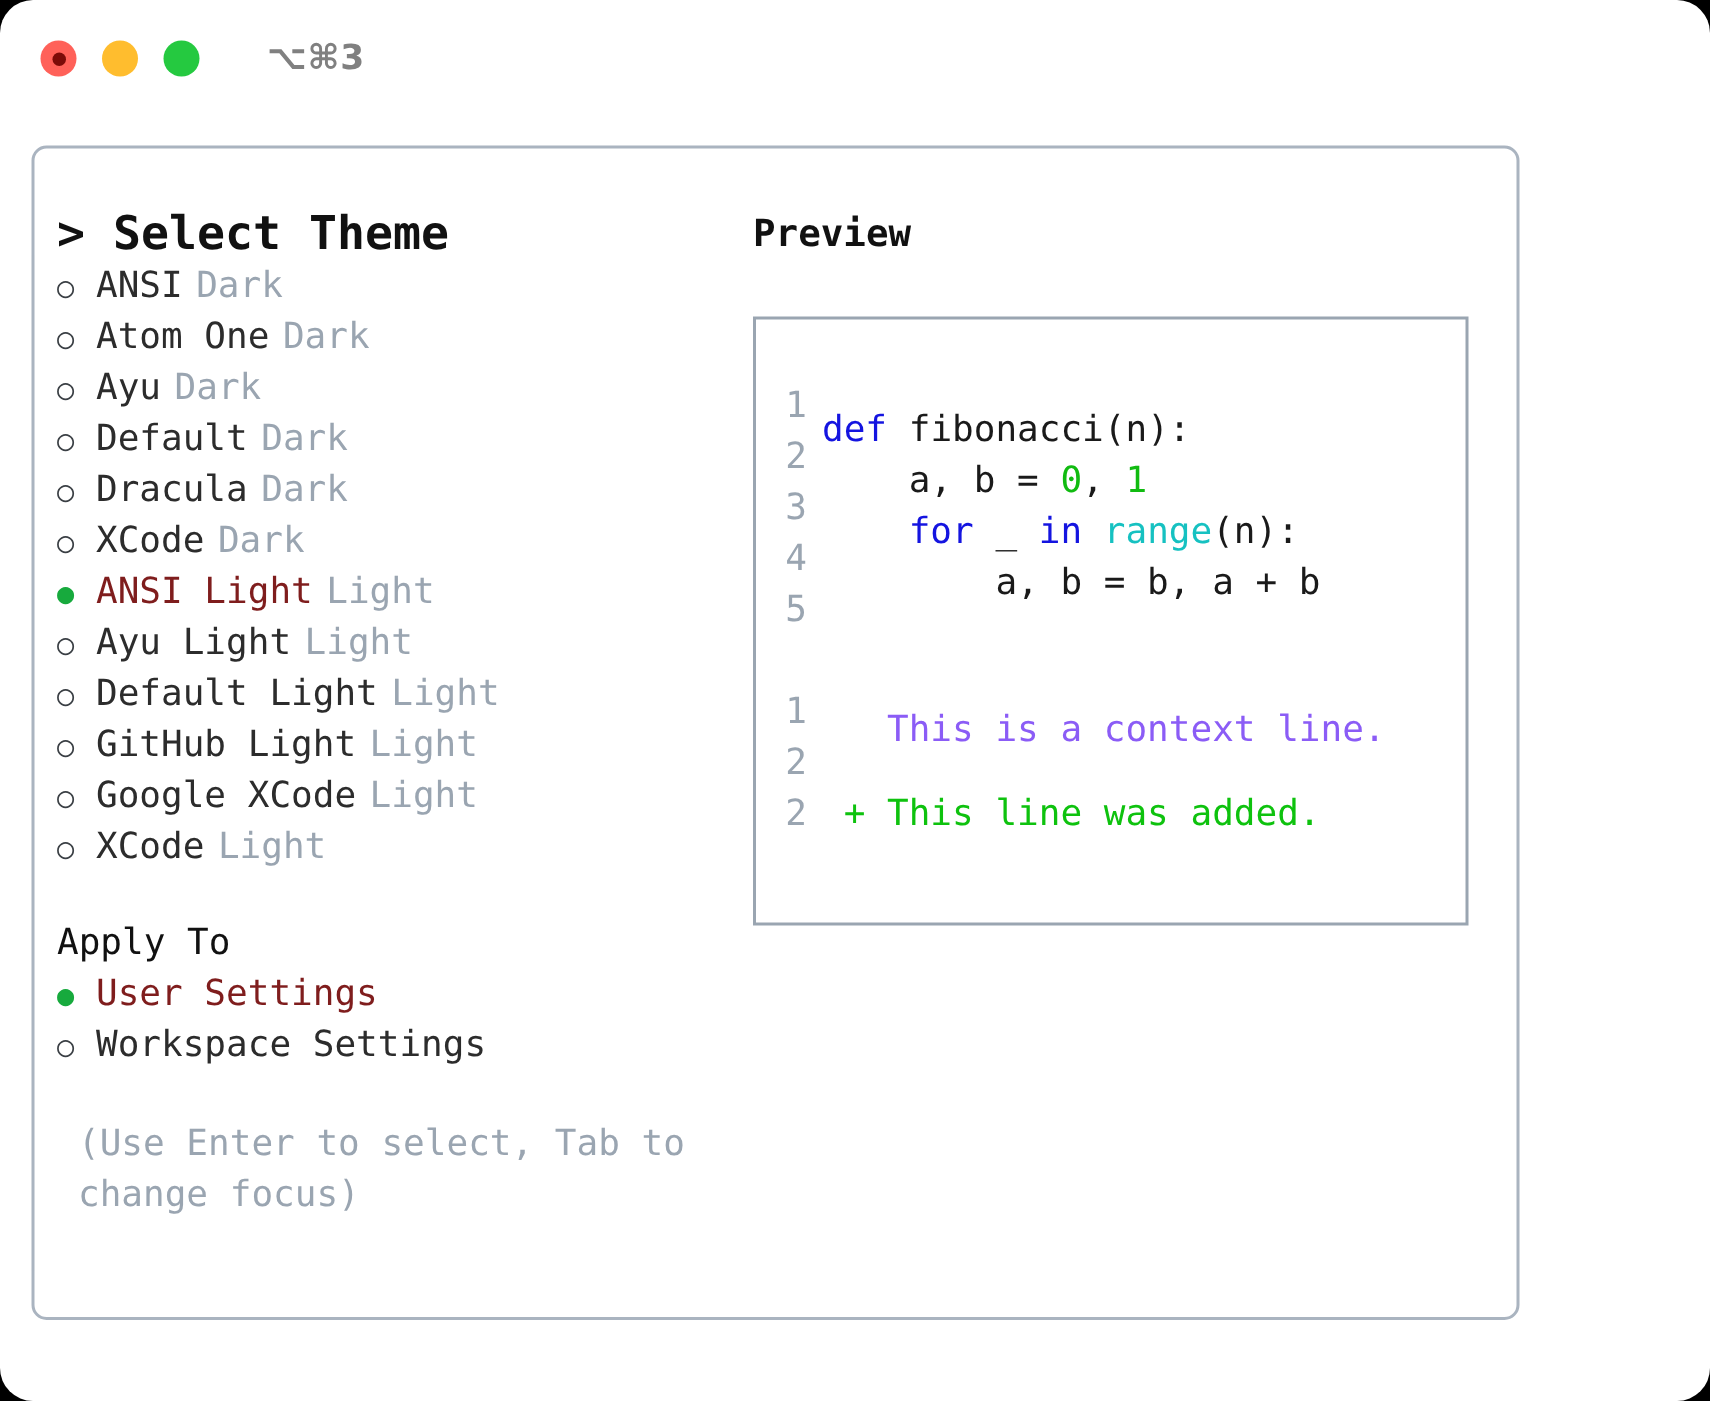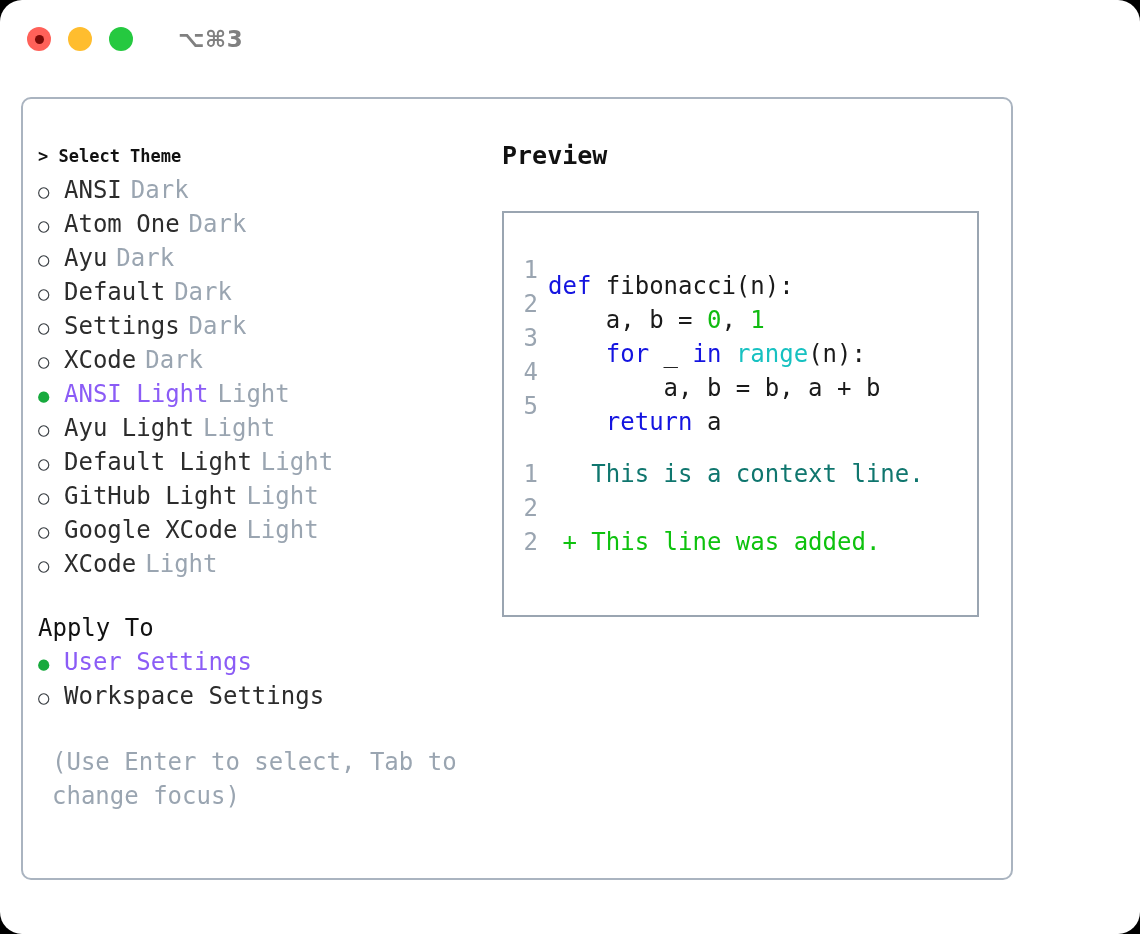--- a/index.html
+++ b/index.html
@@ -94,21 +94,21 @@
 
   
   .left-col {
     position: absolute;
     left: 15px;
     top: 40px;
     width: 460px;
   }
 
   .heading {
-    font-size: 17px;
+    font-size: 31px;
     font-weight: bold;
     color: #111111;
     line-height: 34px;
     white-space: pre;
   }
 
   .theme-list { margin-top: 0px; }
 
   .theme-row {
     display: flex;
@@ -122,21 +122,21 @@
     width: 26px;
     flex: 0 0 26px;
     font-size: 19px;
     color: #3a3f44;
     line-height: 34px;
   }
   .theme-row.selected .bullet { color: #17aa3d; }
   .theme-name {
     color: #2c2c2c;
   }
-  .theme-row.selected .theme-name { color: #8b5cf6; }
+  .theme-row.selected .theme-name { color: #7f1d1d; }
   .theme-kind {
     color: #9aa5b1;
     margin-left: 9px;
   }
 
   .apply-heading {
     margin-top: 30px;
     font-size: 24px;
     color: #111111;
     line-height: 34px;
@@ -193,21 +193,21 @@
   }
   .code-text { color: #1a1a1a; margin-top: 16px; }
 
   .tok-kw   { color: #1414e0; }
   .tok-fn   { color: #16c1c1; }
   .tok-num  { color: #11bb11; }
   .tok-plain{ color: #1a1a1a; }
 
   .gap-line { height: 34px; }
 
-  .diff-ctx { color: #0f766e; }
+  .diff-ctx { color: #8b5cf6; margin-top: 12px; }
   .diff-del { color: #b81616; }
   .diff-add { color: #0ec20e; }
 </style>
 </head>
 <body>
 
 <div class="window">
 
   <div class="titlebar">
     <div class="lights">
@@ -224,21 +224,21 @@
     <div class="columns">
 
       <div class="left-col">
         <div class="heading">&gt; Select Theme</div>
 
         <div class="theme-list" id="theme-list">
             <div class="theme-row"><span class="bullet">○</span><span class="theme-name">ANSI</span><span class="theme-kind">Dark</span></div>
             <div class="theme-row"><span class="bullet">○</span><span class="theme-name">Atom One</span><span class="theme-kind">Dark</span></div>
             <div class="theme-row"><span class="bullet">○</span><span class="theme-name">Ayu</span><span class="theme-kind">Dark</span></div>
             <div class="theme-row"><span class="bullet">○</span><span class="theme-name">Default</span><span class="theme-kind">Dark</span></div>
-            <div class="theme-row"><span class="bullet">○</span><span class="theme-name">Settings</span><span class="theme-kind">Dark</span></div>
+            <div class="theme-row"><span class="bullet">○</span><span class="theme-name">Dracula</span><span class="theme-kind">Dark</span></div>
             <div class="theme-row"><span class="bullet">○</span><span class="theme-name">XCode</span><span class="theme-kind">Dark</span></div>
             <div class="theme-row selected"><span class="bullet">●</span><span class="theme-name">ANSI Light</span><span class="theme-kind">Light</span></div>
             <div class="theme-row"><span class="bullet">○</span><span class="theme-name">Ayu Light</span><span class="theme-kind">Light</span></div>
             <div class="theme-row"><span class="bullet">○</span><span class="theme-name">Default Light</span><span class="theme-kind">Light</span></div>
             <div class="theme-row"><span class="bullet">○</span><span class="theme-name">GitHub Light</span><span class="theme-kind">Light</span></div>
             <div class="theme-row"><span class="bullet">○</span><span class="theme-name">Google XCode</span><span class="theme-kind">Light</span></div>
             <div class="theme-row"><span class="bullet">○</span><span class="theme-name">XCode</span><span class="theme-kind">Light</span></div>
           </div>
 
         <div class="apply-heading">Apply To</div>
@@ -253,21 +253,21 @@
 
       <div class="right-col">
         <div class="preview-title">Preview</div>
 
         <div class="code-box">
           <div id="code-block">
               <div class="code-line"><span class="lineno">1</span><span class="code-text"><span class="tok-kw">def</span><span class="tok-plain"> fibonacci(n):</span></span></div>
               <div class="code-line"><span class="lineno">2</span><span class="code-text"><span class="tok-plain">    a, b = </span><span class="tok-num">0</span><span class="tok-plain">, </span><span class="tok-num">1</span></span></div>
               <div class="code-line"><span class="lineno">3</span><span class="code-text"><span class="tok-plain">    </span><span class="tok-kw">for</span><span class="tok-plain"> _ </span><span class="tok-kw">in</span><span class="tok-plain"> </span><span class="tok-fn">range</span><span class="tok-plain">(n):</span></span></div>
               <div class="code-line"><span class="lineno">4</span><span class="code-text"><span class="tok-plain">        a, b = b, a + b</span></span></div>
-              <div class="code-line"><span class="lineno">5</span><span class="code-text"><span class="tok-plain">    </span><span class="tok-kw">return</span><span class="tok-plain"> a</span></span></div>
+              <div class="code-line"><span class="lineno">5</span></div>
             </div>
           <div class="gap-line"></div>
           <div id="diff-block">
               <div class="code-line"><span class="lineno">1</span><span class="diff-ctx">   This is a context line.</span></div>
               <div class="code-line"><span class="lineno">2</span></div>
               <div class="code-line"><span class="lineno">2</span><span class="diff-add"> + This line was added.</span></div>
             </div>
         </div>
       </div>
 

